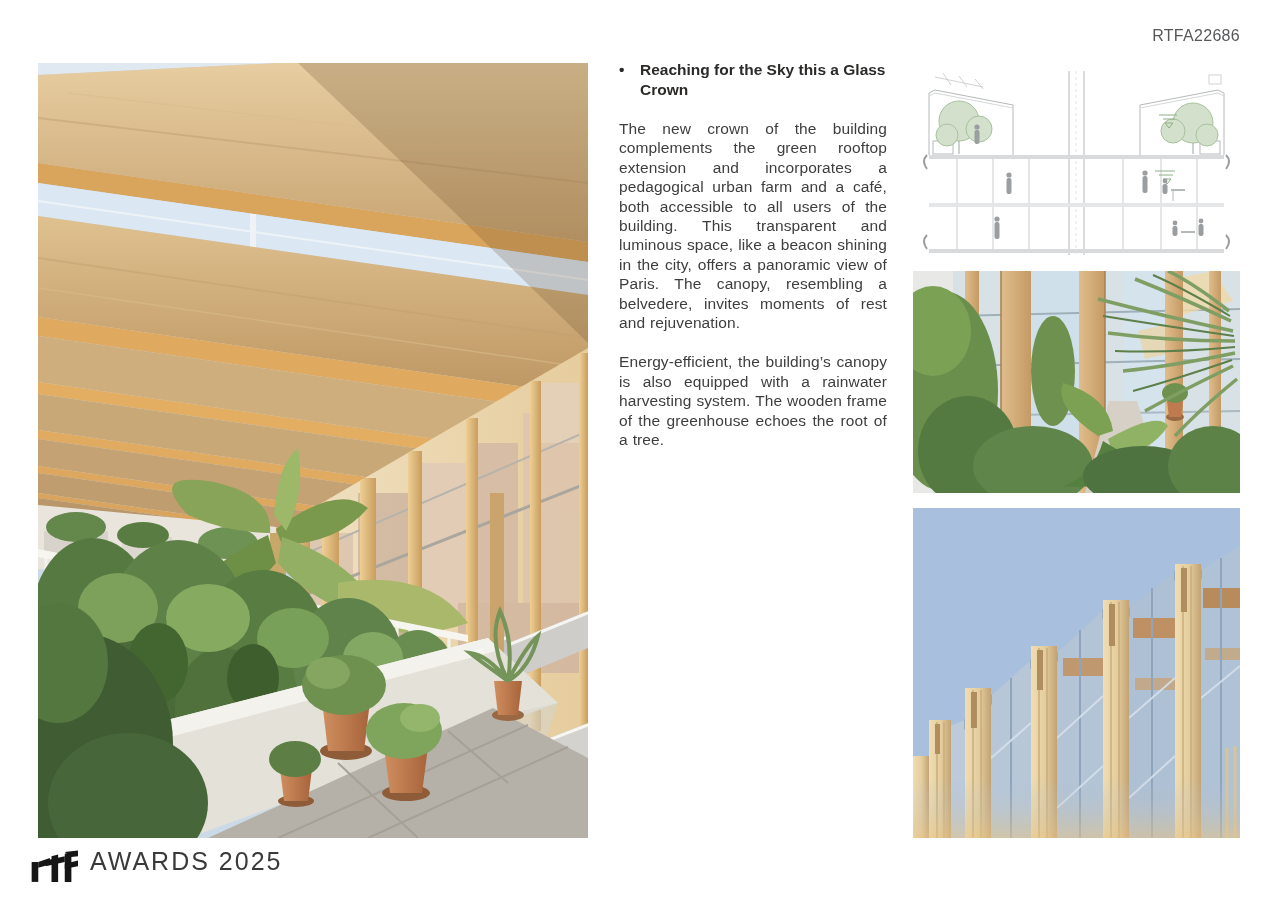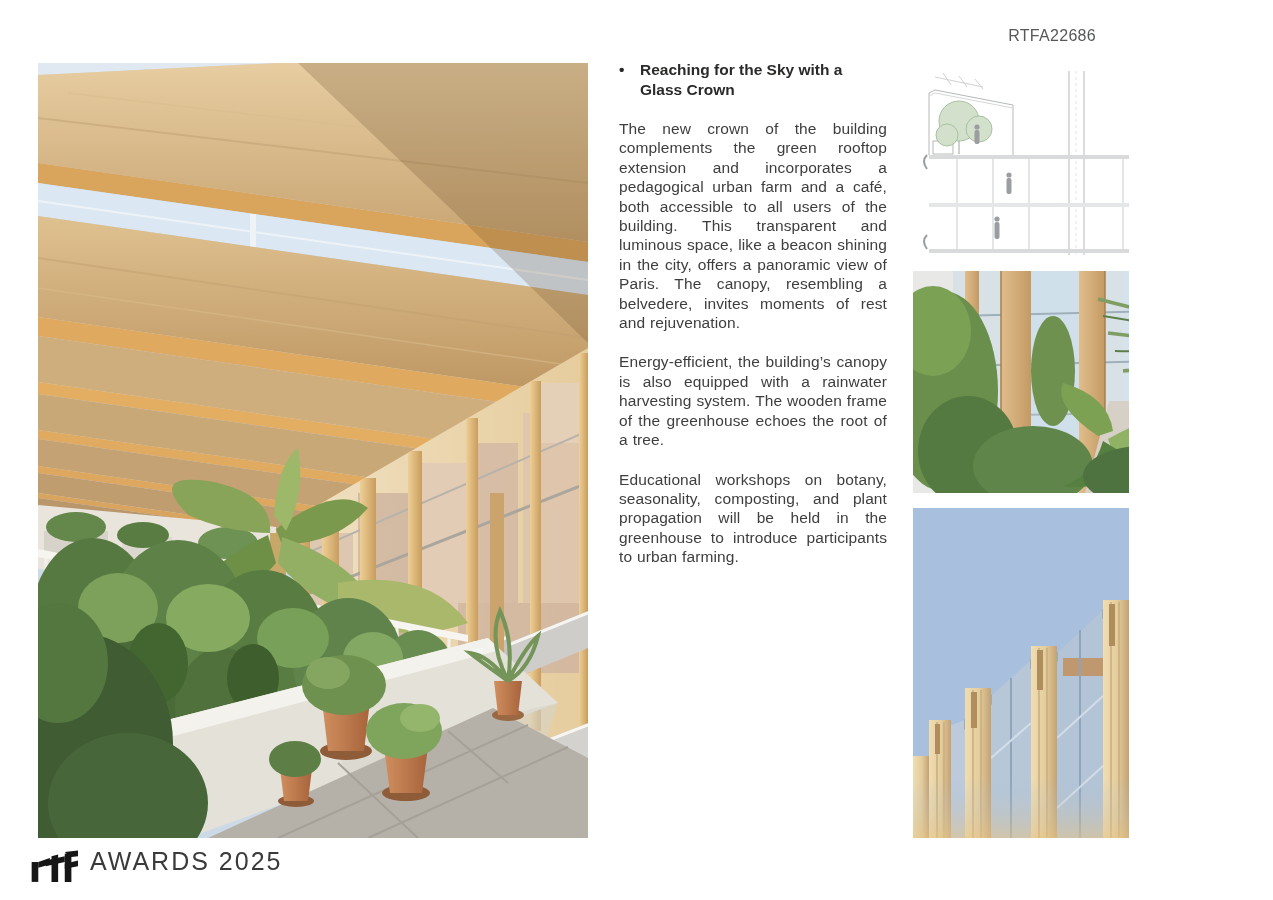--- a/index.html
+++ b/index.html
@@ -1,17 +1,17 @@
 <!DOCTYPE html>
 <html><head>
 <meta charset="utf-8">
 <style>
   html,body{margin:0;padding:0;background:#ffffff;}
   body{width:1273px;height:900px;font-family:"Liberation Sans", sans-serif;}
-  .page{position:relative;width:1129px;height:900px;background:#ffffff;overflow:hidden;border-radius:30px;}
+  .page{position:relative;width:1273px;height:900px;background:#ffffff;overflow:hidden;border-radius:30px;}
 
   .doc-id{position:absolute;top:27px;right:33px;font-size:16px;color:#57585a;letter-spacing:.3px;}
 
   .main-photo{position:absolute;left:38px;top:63px;width:550px;height:775px;overflow:hidden;}
   .main-photo svg{display:block;}
 
   .text-col{position:absolute;left:619px;top:60px;width:268px;color:#3e3e3f;}
   .heading-row{display:flex;align-items:flex-start;font-size:15.5px;line-height:19.5px;
                font-weight:bold;color:#2b2a29;margin:0 0 20px 0;}
   .heading-row .bullet{width:21px;flex:none;}
@@ -246,25 +246,24 @@
         <ellipse cx="40" cy="680" rx="95" ry="110" fill="#3f5c33"></ellipse>
         <ellipse cx="90" cy="740" rx="80" ry="70" fill="#47663a"></ellipse>
         <ellipse cx="20" cy="600" rx="50" ry="60" fill="#54773f"></ellipse>
       </g>
     </svg>
   </div>
 
   <div class="text-col">
     <div class="heading-row">
       <span class="bullet">•</span>
-      <span>Reaching for the Sky with a Glass Crown</span>
+      <span>Reaching for the Sky this a Glass Crown</span>
     </div>
     <p>The new crown of the building complements the green rooftop extension and incorporates a pedagogical urban farm and a café, both accessible to all users of the building. This transparent and luminous space, like a beacon shining in the city, offers a panoramic view of Paris. The canopy, resembling a belvedere, invites moments of rest and rejuvenation.</p>
     <p>Energy-efficient, the building’s canopy is also equipped with a rainwater harvesting system. The wooden frame of the greenhouse echoes the root of a tree.</p>
-    <p>Educational workshops on botany, seasonality, composting, and plant propagation will be held in the greenhouse to introduce participants to urban farming.</p>
   </div>
 
   <div class="side-img img-section">
     <svg width="327" height="192" viewBox="0 0 327 192">
       <rect width="327" height="192" fill="#ffffff"></rect>
       <g stroke="#b6b9ba" stroke-width="1" fill="none">
 
         <path d="M22,14 L70,24 M30,10 L38,22 M46,13 L54,24 M62,16 L70,26" stroke="#cfd2d3"></path>
         <rect x="296" y="12" width="12" height="9" stroke="#cfd2d3"></rect>
 

